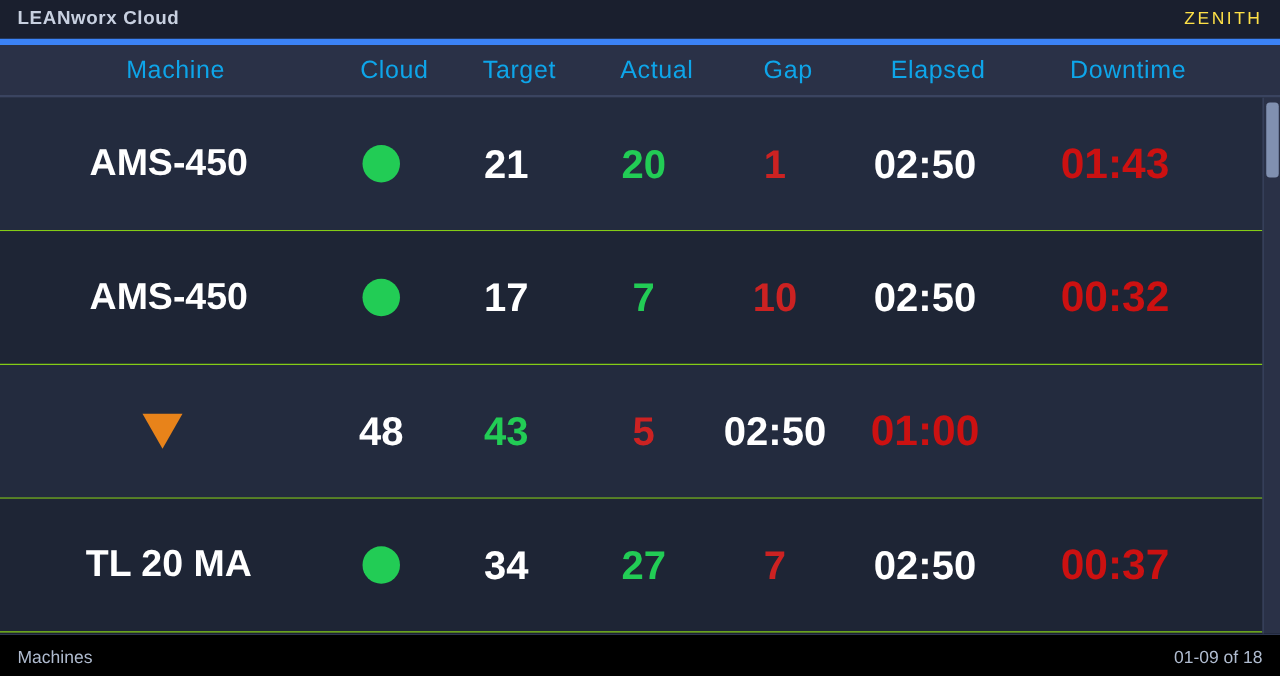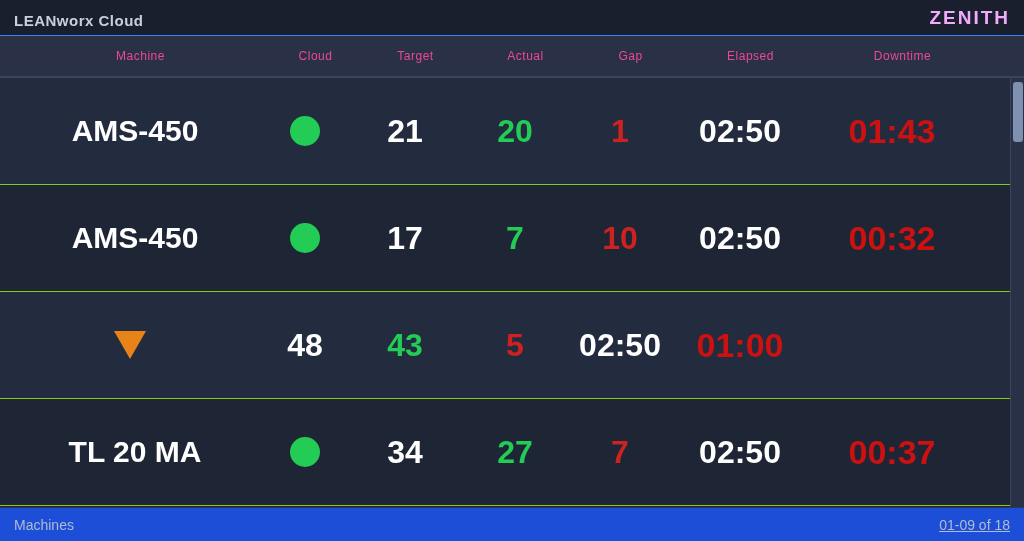--- a/index.html
+++ b/index.html
@@ -9,53 +9,53 @@
       background-color: #1e2535;
       font-family: 'Arial', sans-serif;
       color: #ffffff;
       overflow: hidden;
     }
 
     
     #header {
       display: flex;
       justify-content: space-between;
-      align-items: flex-end;
+      align-items: flex-start;
       background-color: #1a1f2e;
       padding: 6px 14px;
       height: 36px;
-      border-bottom: 1px solid #3b82f6;
+      border-bottom: 5px solid #3b82f6;
     }
     #header .app-title {
       font-size: 15px;
       font-weight: 600;
       color: #c8d0e0;
       letter-spacing: 0.5px;
     }
     #header .company-name {
-      font-size: 19px;
-      font-weight: 700;
-      color: #f0abfc;
+      font-size: 14px;
+      font-weight: 400;
+      color: #fde047;
       letter-spacing: 2px;
     }
 
     
     #col-headers {
       display: grid;
       grid-template-columns: 260px 90px 110px 110px 100px 140px 164px;
       background-color: #2a3147;
       border-bottom: 2px solid #3a4460;
       height: 42px;
       align-items: center;
     }
     #col-headers .col-head {
       text-align: center;
-      font-size: 12px;
+      font-size: 20px;
       font-weight: 500;
-      color: #ec4899;
+      color: #0ea5e9;
       letter-spacing: 0.5px;
       padding-left: 21px;
     }
 
     
     #table-body {
       height: calc(541px - 36px - 42px - 34px);
       overflow: hidden;
       position: relative;
     }
@@ -150,35 +150,34 @@
       position: absolute;
       top: 4px;
       left: 2px;
     }
 
     
     #footer {
       display: flex;
       justify-content: space-between;
       align-items: center;
-      background-color: #1d4ed8;
+      background-color: #000000;
       padding: 6px 14px;
       height: 34px;
       border-top: 1px solid #2e3750;
     }
     #footer .machines-label {
       font-size: 14px;
       color: #b0bcd0;
       font-weight: 500;
     }
     #footer .pagination {
       font-size: 14px;
       color: #b0bcd0;
       font-weight: 500;
-      text-decoration: underline;
     }
   </style>
 </head>
 <body>
 
 <div id="header">
   <span class="app-title">LEANworx Cloud</span>
   <span class="company-name">ZENITH</span>
 </div>
 

